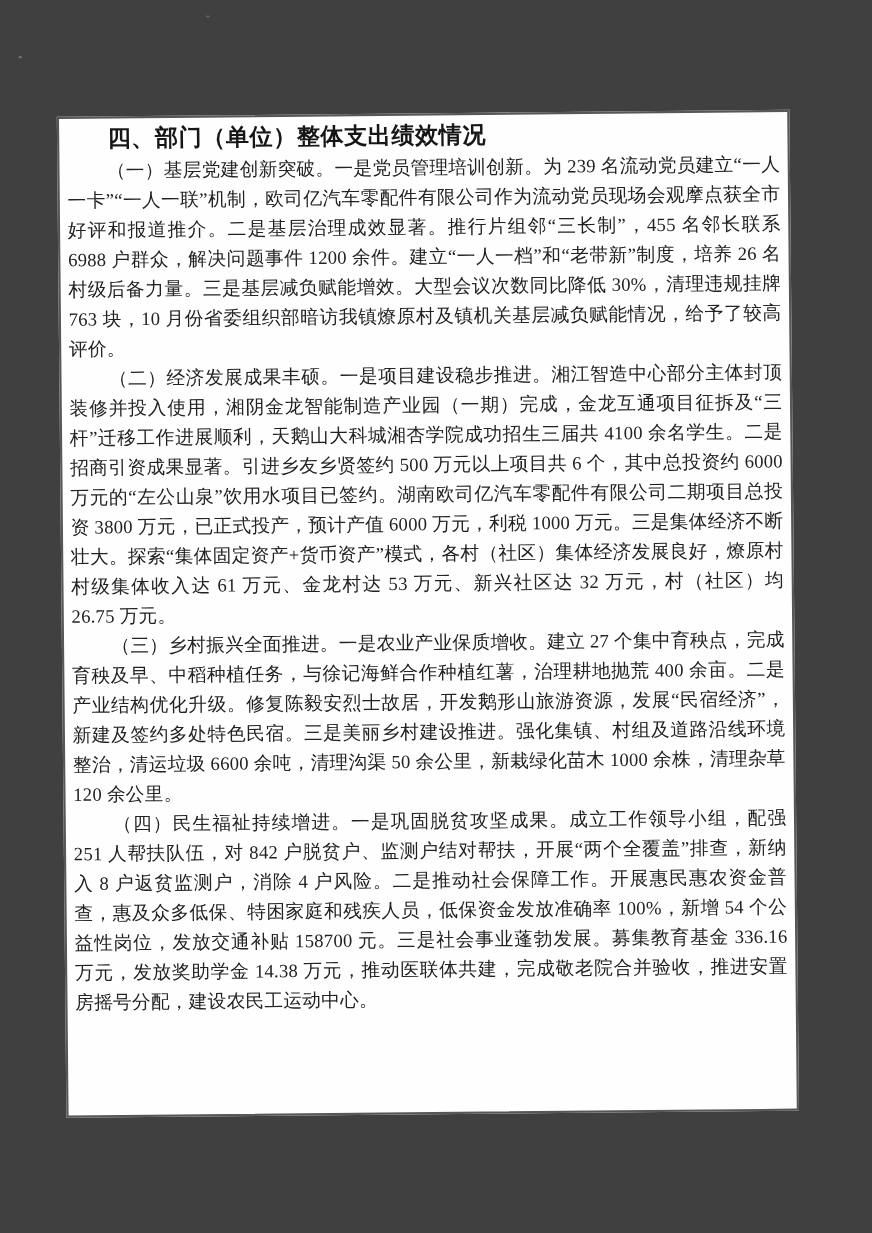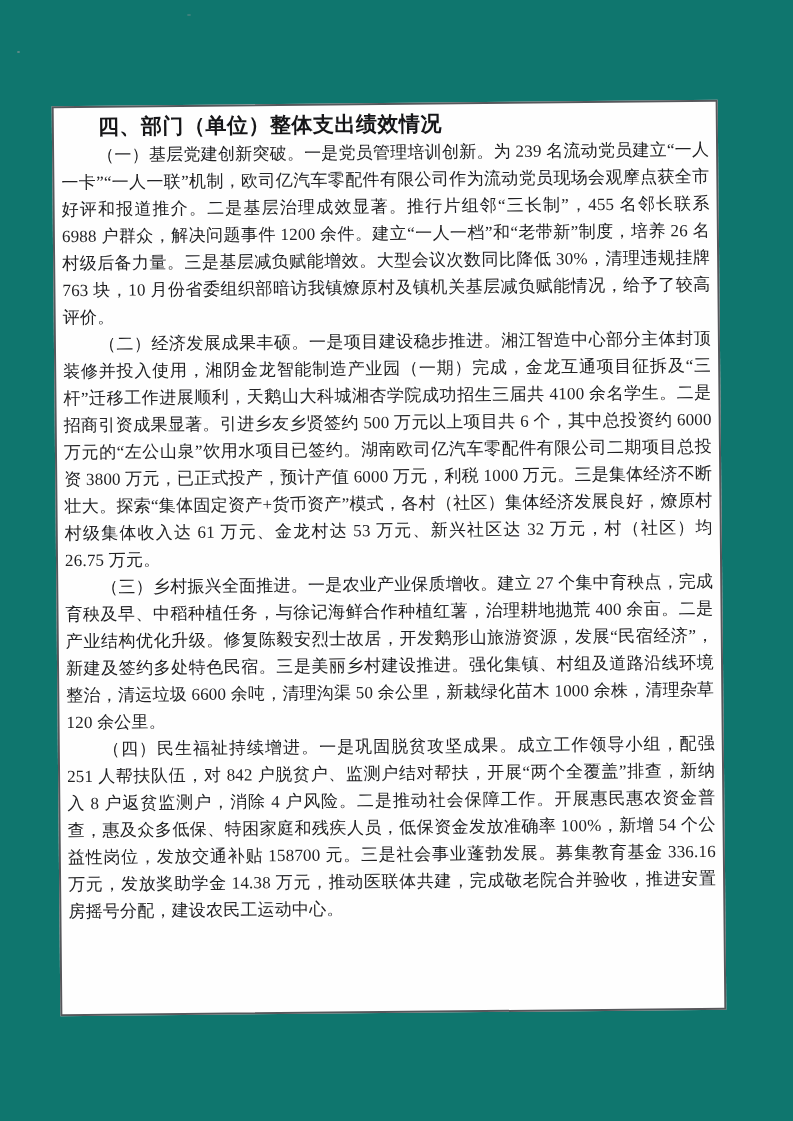--- a/index.html
+++ b/index.html
@@ -4,21 +4,21 @@
 <style>
   html, body {
     margin: 0;
     padding: 0;
     background: #ffffff;
   }
   .scan-page {
     position: relative;
     width: 793px;
     height: 1121px;
-    background: #0f766e;
+    background: #404040;
     overflow: hidden;
     font-family: "Liberation Serif", "DejaVu Serif", serif;
   }
   .report-box {
     position: absolute;
     left: 56px;
     top: 103px;
     width: 666px;
     height: 910px;
     box-sizing: border-box;

